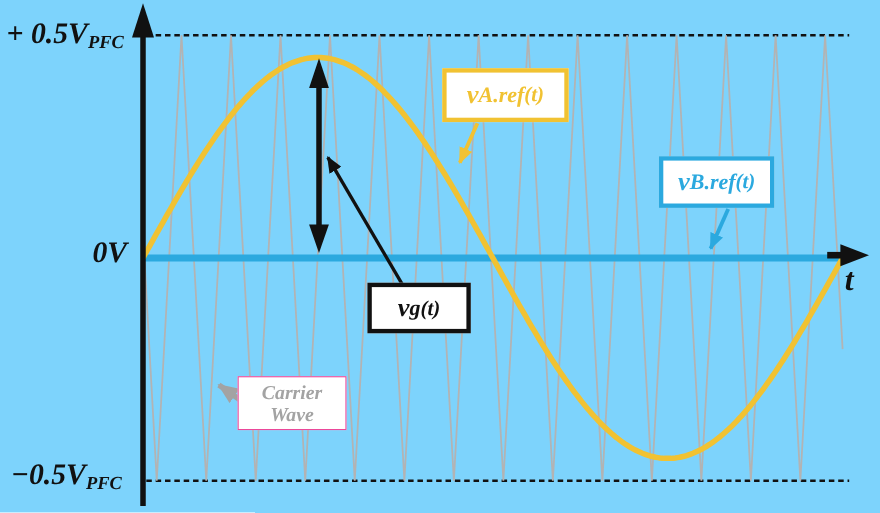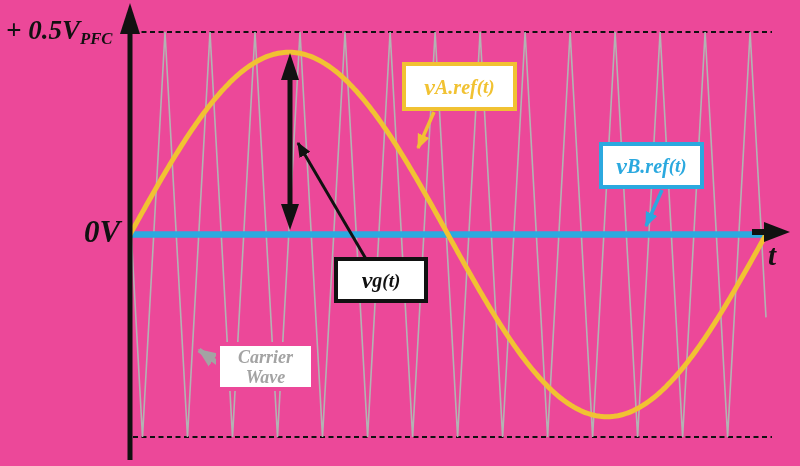--- a/index.html
+++ b/index.html
@@ -1,42 +1,42 @@
 <!DOCTYPE html>
 <html><head>
 <meta charset="utf-8">
 <style>
   html,body{margin:0;padding:0;background:#ffffff;}
   #figure{
-    position:relative;width:800px;height:466px;background:#ec4899;overflow:hidden;
+    position:relative;width:800px;height:466px;background:#7dd3fc;overflow:hidden;
     font-family:"Liberation Serif","DejaVu Serif",serif;
   }
   #plot-svg{position:absolute;left:0;top:0;z-index:1;}
   .axis-label{
     position:absolute;z-index:3;font-weight:bold;font-style:italic;color:#111111;
     white-space:nowrap;line-height:1;
   }
   .axis-label .sub{font-size:0.62em;vertical-align:-0.28em;}
   .anno-box{
     position:absolute;z-index:4;background:#ffffff;box-sizing:border-box;
     display:flex;align-items:center;justify-content:center;
     font-weight:bold;font-style:italic;white-space:nowrap;line-height:1;
   }
   .anno-box .main{font-size:24px;}
   .anno-box .sub{font-size:20px;vertical-align:-0.30em;}
   .anno-box .suffix{font-size:19px;}
   #va-box{left:402px;top:62px;width:115px;height:49px;border:4px solid #F1C232;color:#F1C232;}
   #vb-box{left:599px;top:142px;width:105px;height:47px;border:4px solid #2BA9DF;color:#2BA9DF;}
   #vg-box{left:334px;top:257px;width:94px;height:46px;border:4px solid #111111;color:#111111;}
   #carrier-box{
-    left:216px;top:342px;width:99px;height:49px;border:4px solid #ec4899;color:#A3A3A3;
+    left:216px;top:342px;width:99px;height:49px;border:1px solid #ec4899;color:#A3A3A3;
     flex-direction:column;font-size:18px;line-height:20px;
   }
   #label-top{left:6px;top:17px;font-size:27px;}
-  #label-zero{left:84px;top:216px;font-size:31px;text-align:center;}
+  #label-zero{left:84px;top:216px;font-size:27px;text-align:center;}
   #label-bottom{left:10px;top:418px;font-size:27px;}
   #label-t{left:768px;top:241px;font-size:29px;}
 </style>
 </head>
 <body>
 
 <div id="figure">
 
   <svg id="plot-svg" width="800" height="466" viewBox="0 0 800 466">
     <defs>
@@ -77,20 +77,21 @@
     <line x1="366" y1="259" x2="298" y2="143" stroke="#111111" stroke-width="3" marker-end="url(#ah-black)"></line>
     <line x1="434" y1="112" x2="418" y2="148" stroke="#F1C232" stroke-width="3.5" marker-end="url(#ah-yellow)"></line>
     <line x1="662" y1="190" x2="646" y2="226" stroke="#2BA9DF" stroke-width="3.5" marker-end="url(#ah-blue)"></line>
     <line x1="219" y1="364" x2="199" y2="350" stroke="#A3A3A3" stroke-width="5" marker-end="url(#ah-gray)"></line>
   </svg>
 
   <div class="axis-label" id="label-top"><span>+ 0.5V</span><span class="sub">PFC</span></div>
 
   <div class="axis-label" id="label-zero"><span>0V</span></div>
 
+  <div class="axis-label" id="label-bottom"><span>−0.5V</span><span class="sub">PFC</span></div>
 
   <div class="axis-label" id="label-t"><span>t</span></div>
 
   <div class="anno-box" id="va-box">
       <span class="main">v</span>
       <span class="sub">A.ref</span>
       <span class="suffix">(t)</span>
     </div>
 
   <div class="anno-box" id="vb-box">

